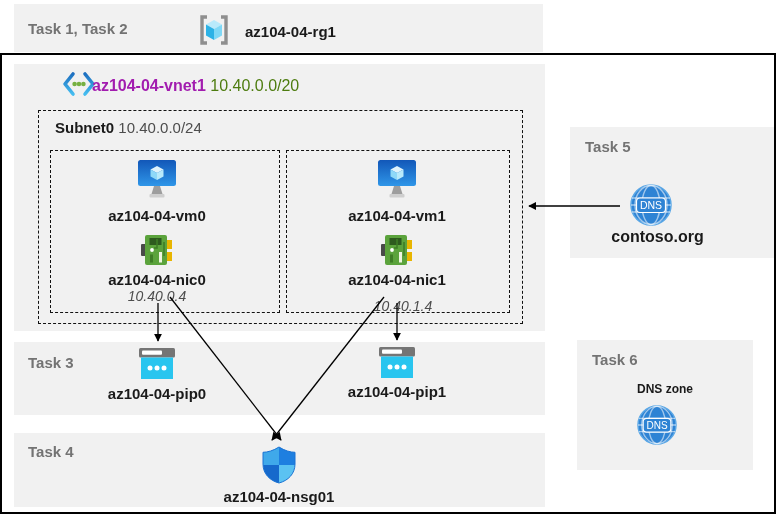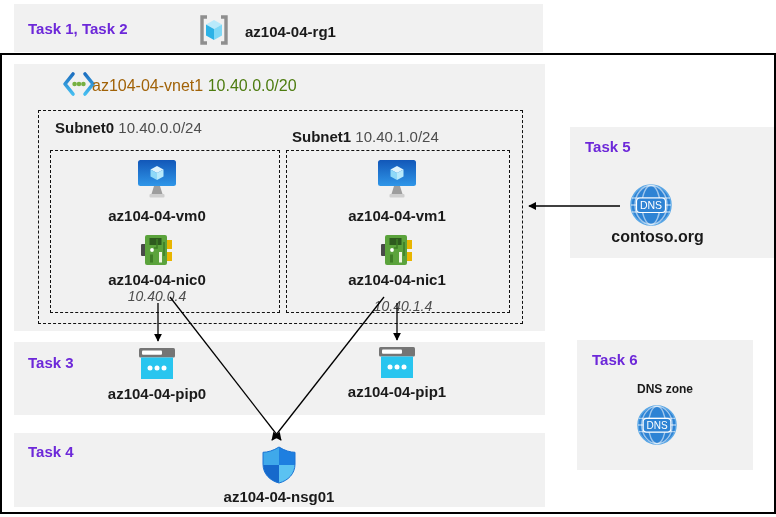--- a/index.html
+++ b/index.html
@@ -3,30 +3,30 @@
 <meta charset="utf-8">
 <style>
   html,body{margin:0;padding:0;}
   body{
     width:776px;height:517px;position:relative;background:#ffffff;
     font-family:"Liberation Sans","DejaVu Sans",sans-serif;
     color:#1a1a1a;overflow:hidden;
   }
   .abs{position:absolute;}
   .band{background:#f1f1f1;}
-  .task-label{font-size:15px;font-weight:bold;color:#6d28d9;}
+  .task-label{font-size:15px;font-weight:bold;color:#737373;}
   .entity-label{font-size:15px;font-weight:bold;color:#1a1a1a;text-align:center;}
   .secondary{font-size:14px;font-weight:normal;color:#4d4d4d;text-align:center;font-style:italic;}
   .outer-frame{border:2px solid #000;box-sizing:border-box;background:#fff;}
   .dashed-box{border:1.6px dashed #111;box-sizing:border-box;background:transparent;}
   .subnet-title{font-size:15px;}
   .subnet-title b{color:#1a1a1a;}
   .subnet-title .cidr{color:#4d4d4d;font-weight:normal;}
   .vnet-title{font-size:16px;}
-  .vnet-title b{color:#a16207;font-weight:normal;}
+  .vnet-title b{color:#a21caf;font-weight:bold;}
   .vnet-title .cidr{color:#4d7c0f;font-weight:normal;}
   svg{display:block;}
   #arrow-overlay{pointer-events:none;z-index:6;}
 </style>
 </head>
 <body>
 
 <div class="abs band" style="left:14px;top:4px;width:529px;height:48px;">
   <div class="abs task-label" style="left:14px;top:16px;">Task 1, Task 2</div>
   <div class="abs" style="left:184px;top:10px;width:32px;height:32px;">
@@ -66,24 +66,20 @@
   </div>
 
   <div class="abs dashed-box" style="left:24px;top:46px;width:485px;height:214px;"></div>
 
   <div class="abs subnet-title" style="left:41px;top:55px;">
     <b>Subnet0</b>
     <span class="cidr">10.40.0.0/24</span>
   </div>
   <div class="abs dashed-box" style="left:36px;top:86px;width:230px;height:163px;"></div>
 
-  <div class="abs subnet-title" style="left:278px;top:64px;">
-    <b>Subnet1</b>
-    <span class="cidr">10.40.1.0/24</span>
-  </div>
   <div class="abs dashed-box" style="left:272px;top:86px;width:224px;height:163px;"></div>
 </div>
 
 <div class="abs" style="left:137px;top:159px;width:40px;height:42px;">
   <svg width="40" height="42" viewBox="0 0 40 42">
     <defs>
       <linearGradient id="vmg0" x1="0" y1="0" x2="0" y2="1">
         <stop offset="0" stop-color="#1257b8"></stop>
           <stop offset="1" stop-color="#2f96e8"></stop>
       </linearGradient>

